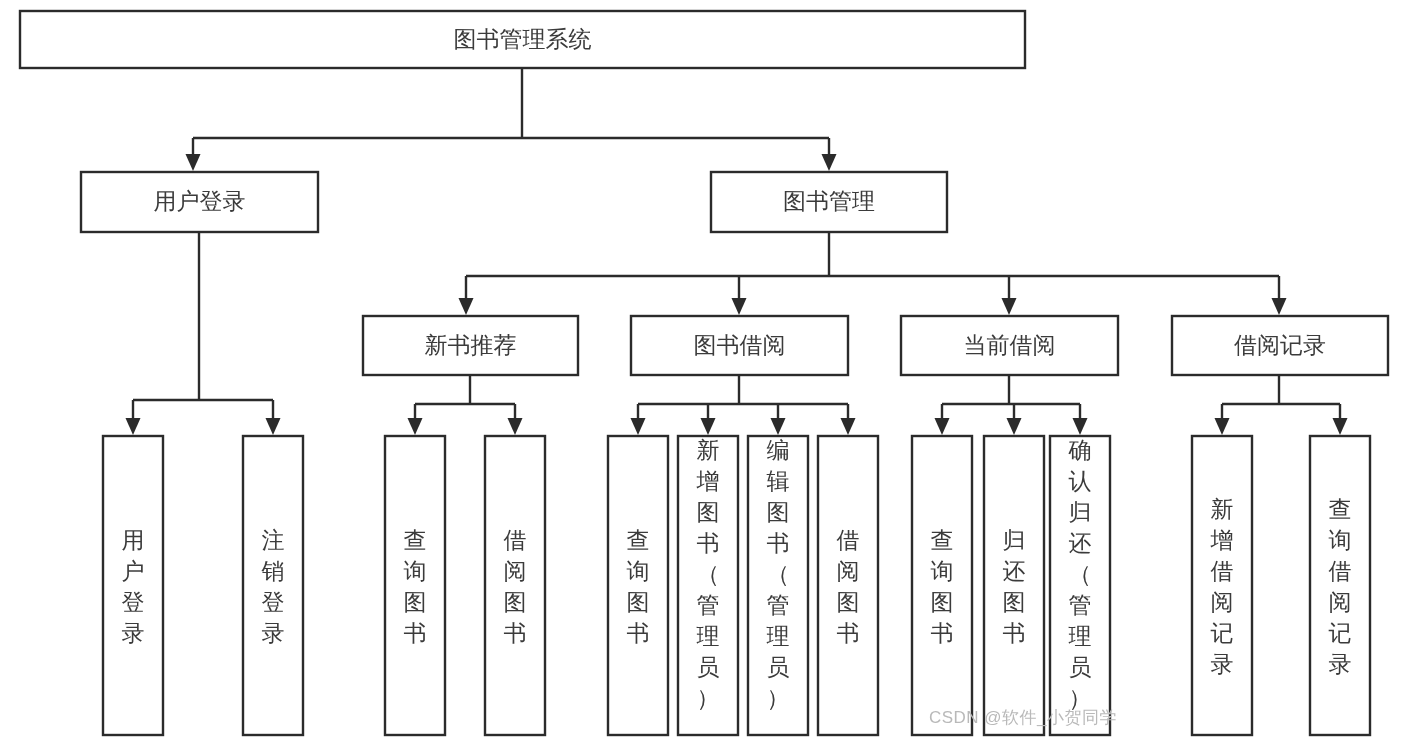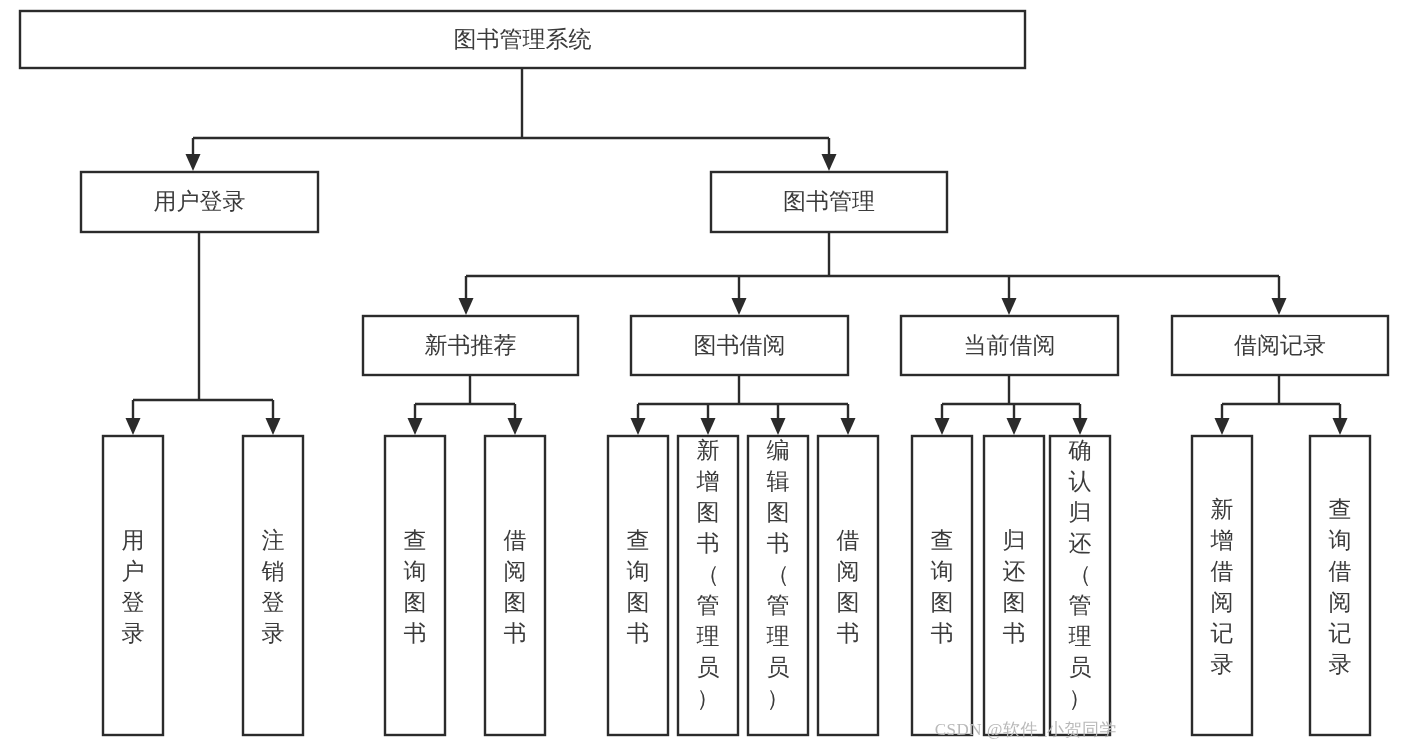--- a/index.html
+++ b/index.html
@@ -52,22 +52,22 @@
     fill: none;
     stroke-linecap: butt;
   }
   .arrow-head {
     fill: #2b2b2b;
     stroke: none;
   }
   .watermark {
     position: absolute;
     right: 13px;
-    bottom: 6px;
-    font-family: Liberation Serif, serif;
+    bottom: 18px;
+    font-family: Liberation Sans, sans-serif;
     font-size: 17px;
     color: #b9b9b9;
     letter-spacing: 0.5px;
     white-space: nowrap;
     user-select: none;
     pointer-events: none;
   }
 </style>
 </head>
 <body>

